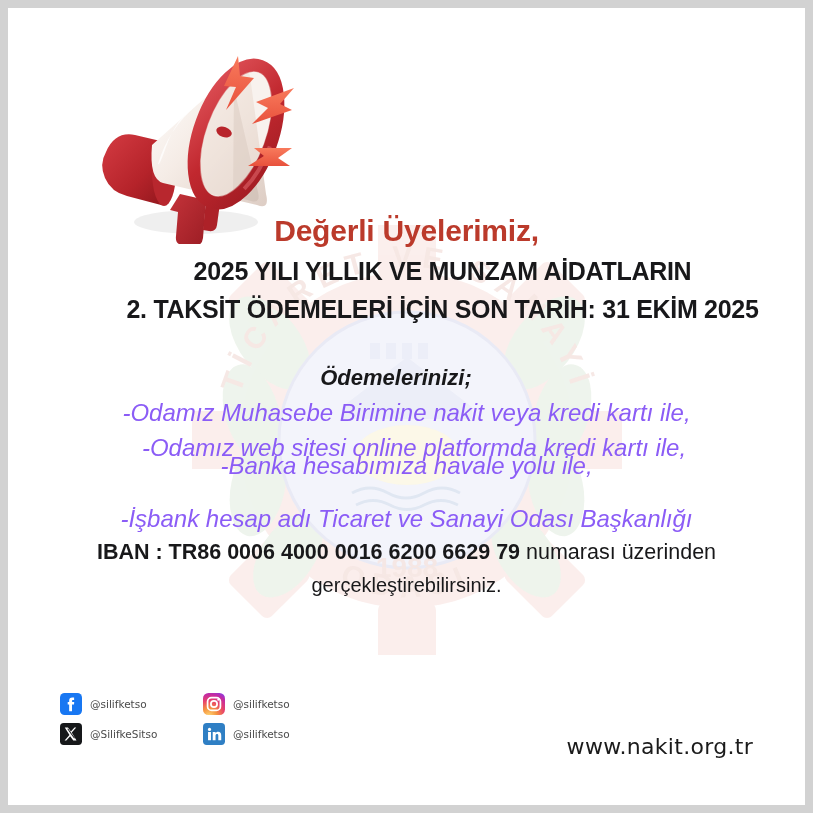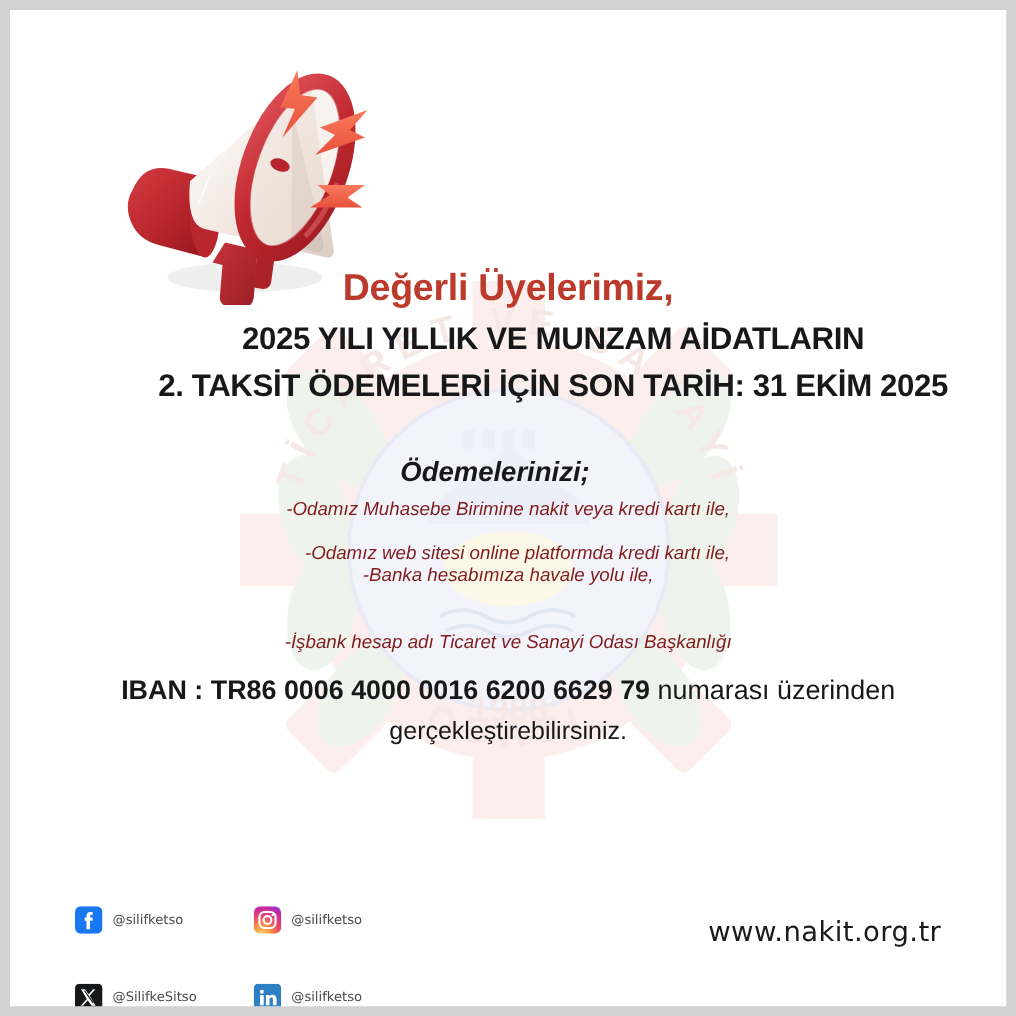--- a/index.html
+++ b/index.html
@@ -88,23 +88,23 @@
     font-style: italic;
     font-size: 22px;
     top: 357px;
   }
 
   .bline {
     position: absolute;
     left: 0;
     width: 797px;
     text-align: center;
-    color: #7f1d1d;
+    color: #8b5cf6;
     font-style: italic;
-    font-size: 15px;
+    font-size: 24px;
   }
   .bline.l1 { top: 391px; }
   .bline.l2 { top: 426px; padding-left: 15px; }
   .bline.l3 { top: 444px; }
   .bline.l4 { top: 497px; }
 
   .iban {
     position: absolute;
     left: 0;
     width: 797px;
@@ -135,21 +135,20 @@
     grid-template-columns: auto auto;
     grid-template-rows: auto auto;
     column-gap: 18px;
     row-gap: 8px;
   }
   .sitem {
     display: flex;
     align-items: center;
     gap: 8px;
     width: 125px;
-    margin-top: 32px;
   }
   .sicon { width: 22px; height: 22px; flex: 0 0 22px; display: block; }
   .shandle {
     font-size: 10.5px;
     color: #4a4a4a;
     font-family: "DejaVu Sans", sans-serif;
     white-space: nowrap;
   }
 
   #website {

